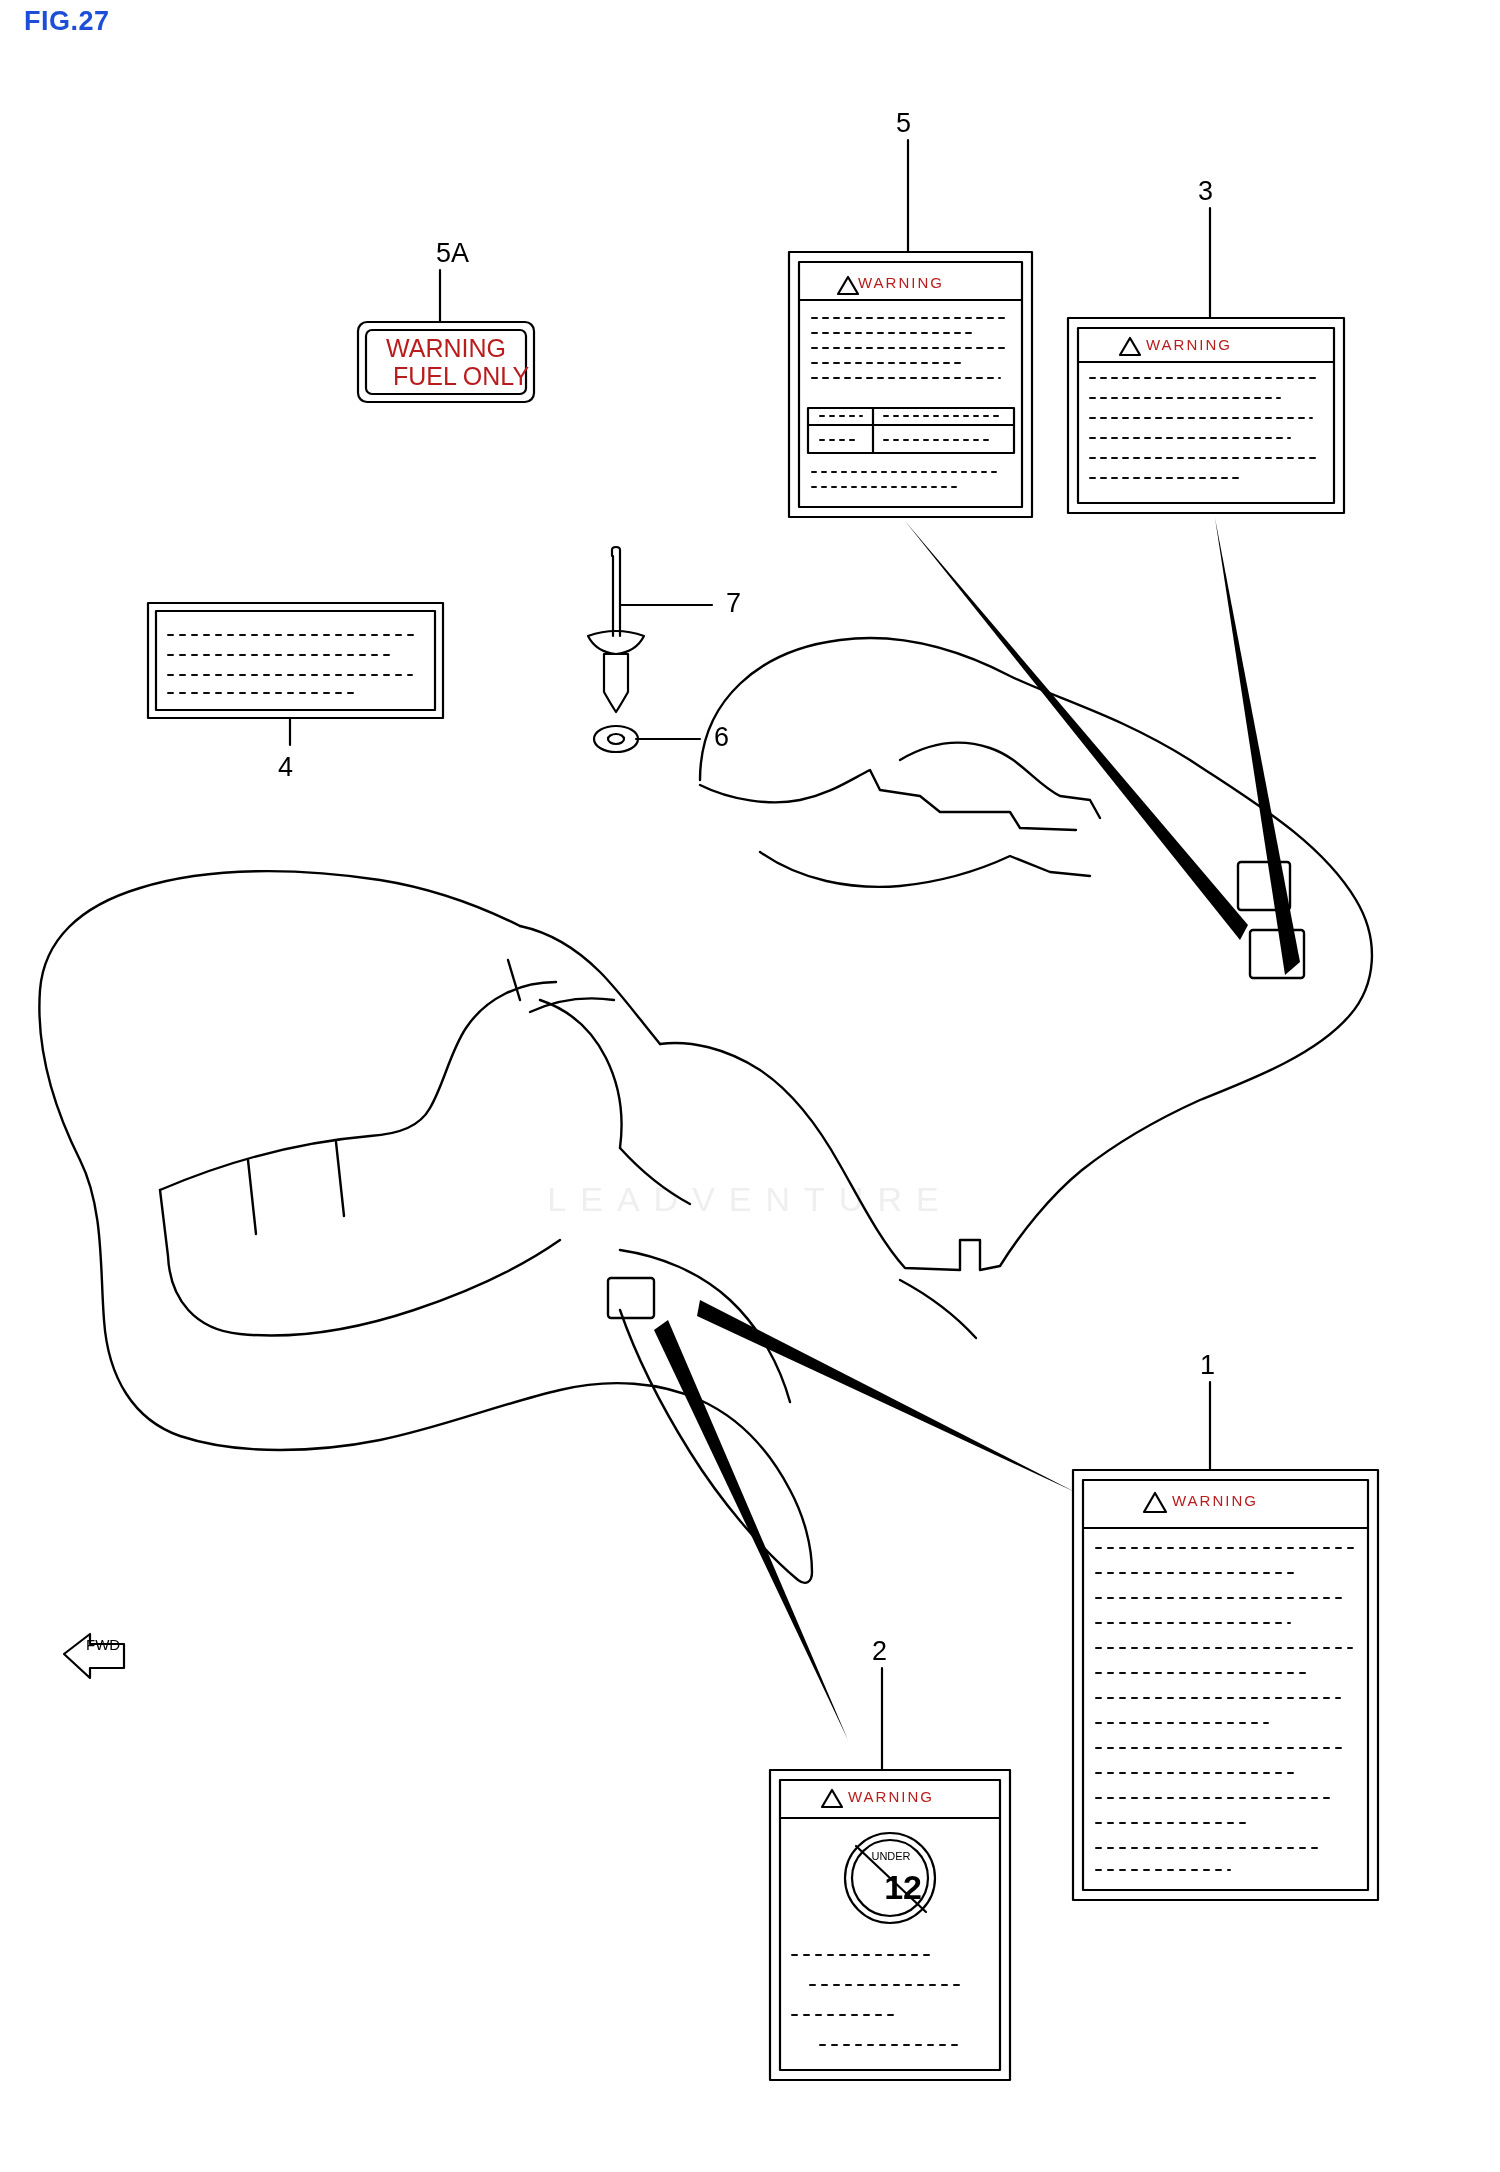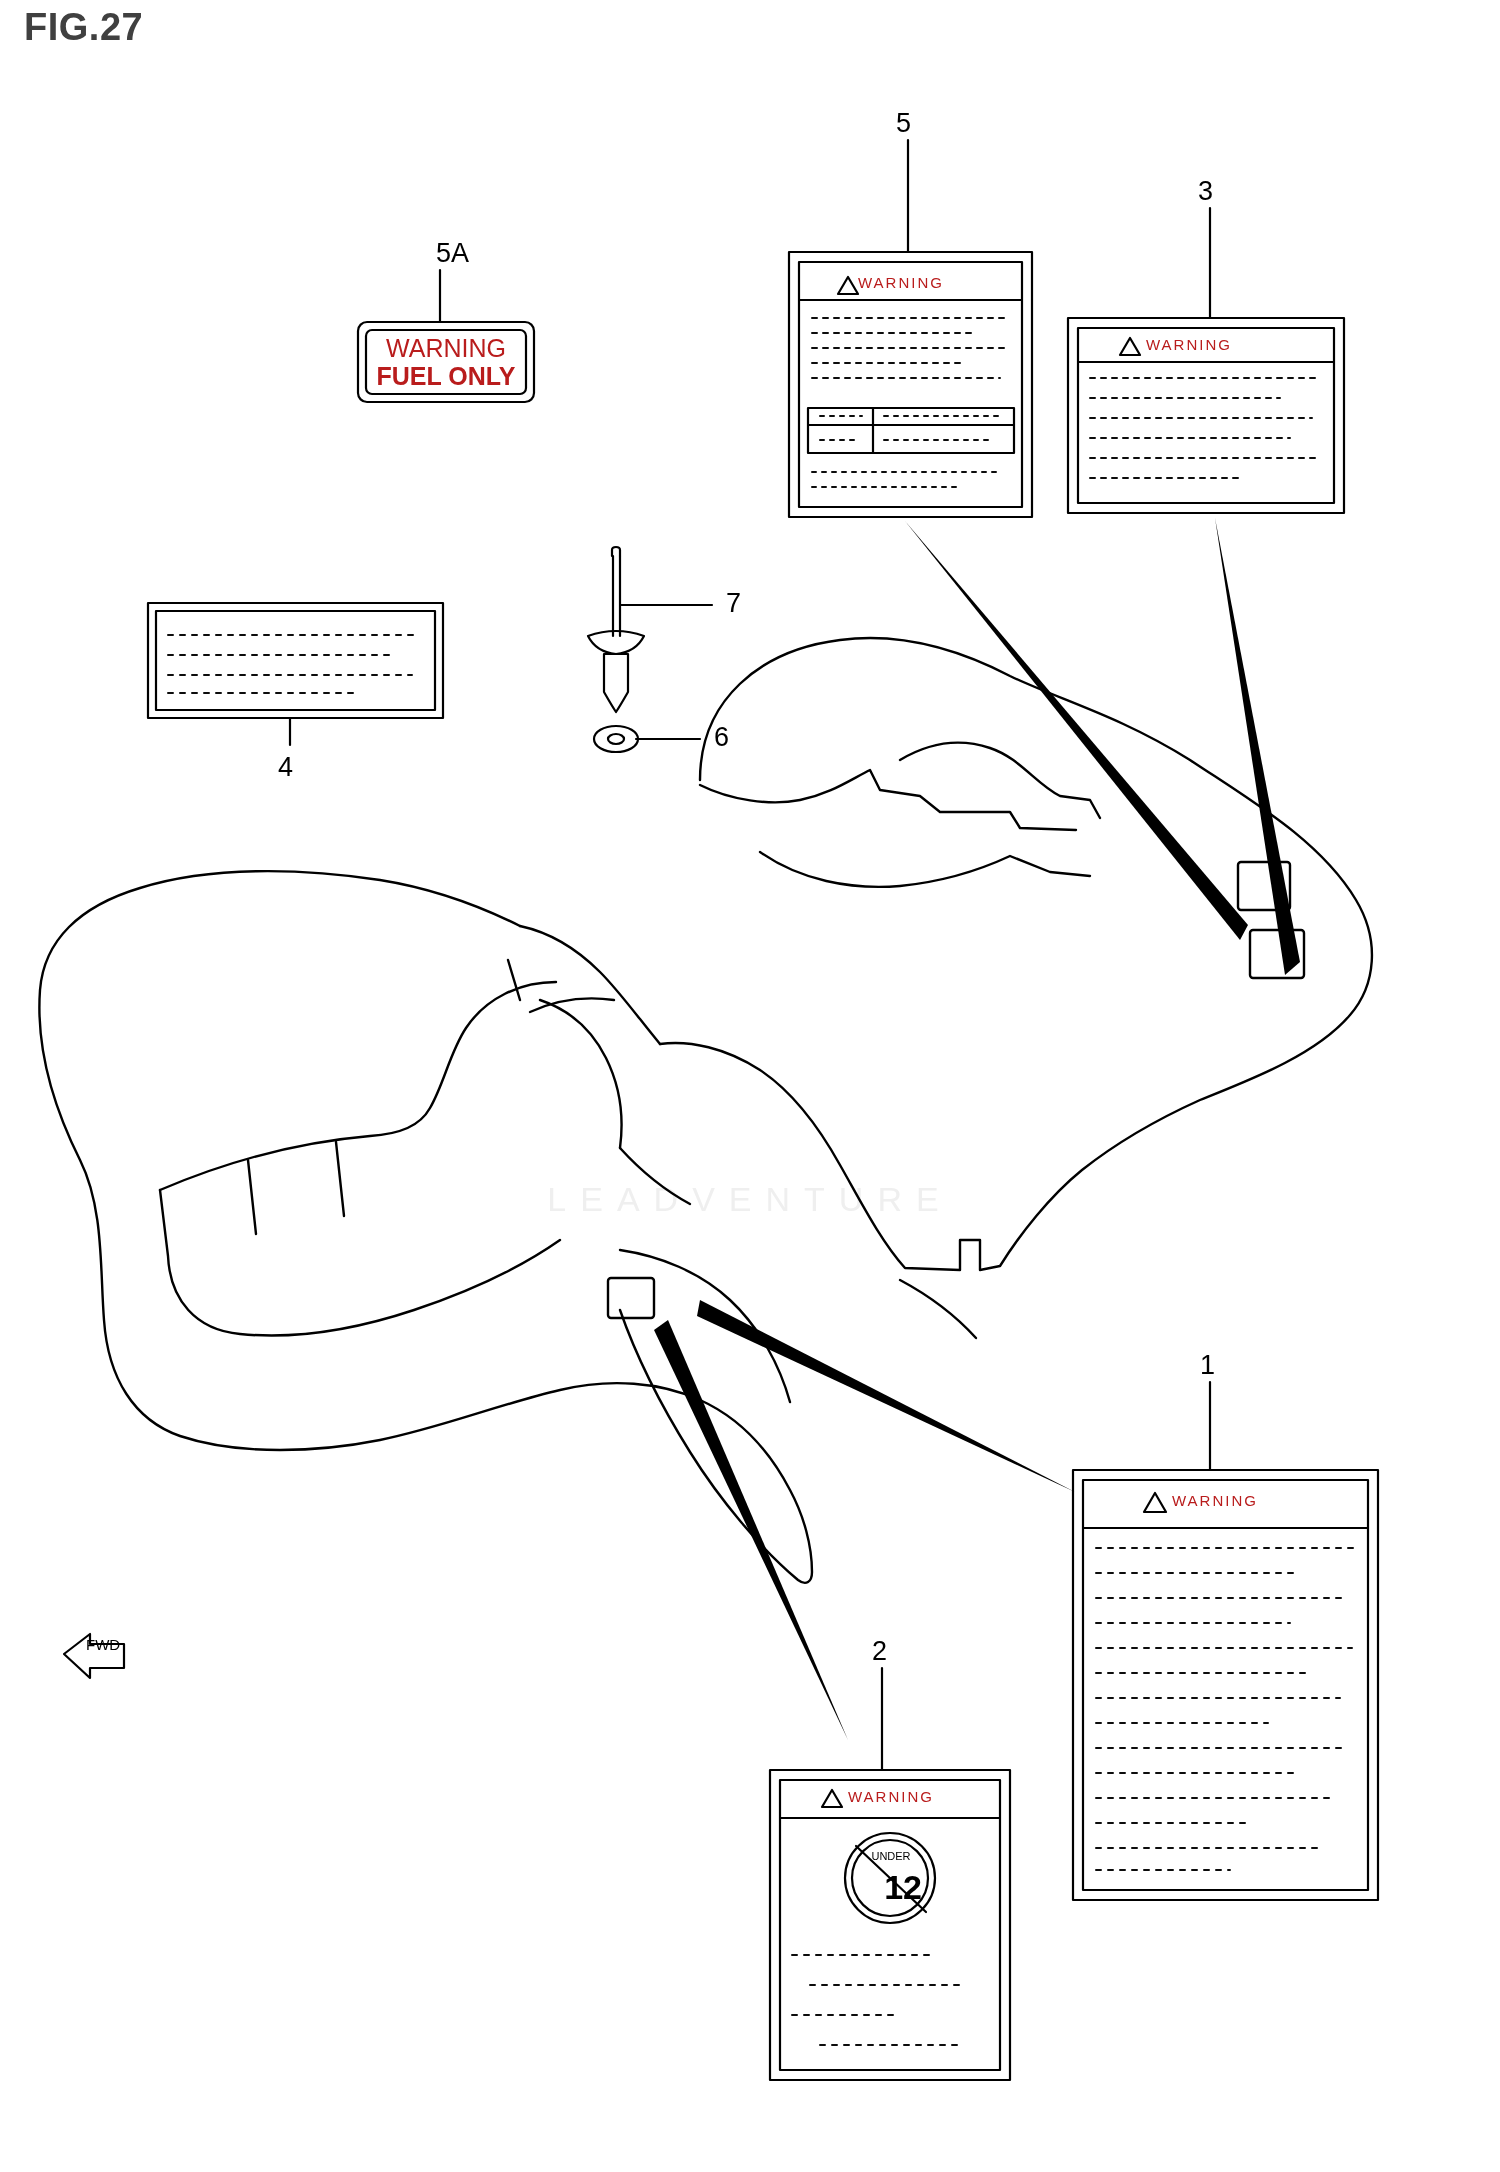--- a/index.html
+++ b/index.html
@@ -15,24 +15,24 @@
     overflow: hidden;
   }
   #page-root {
     position: absolute;
     inset: 0;
   }
   .fig-title {
     position: absolute;
     left: 24px;
     top: 6px;
-    font-size: 38px;
+    font-size: 27px;
     font-weight: bold;
     letter-spacing: 0.5px;
-    color: #404040;
+    color: #1d4ed8;
   }
   .footer {
     position: absolute;
     left: 0;
     right: 0;
     bottom: 18px;
     text-align: center;
     font-size: 17px;
     color: #000;
   }
@@ -286,21 +286,21 @@
   <div class="callout-num" style="left:896px;  top:108px;">5</div>
   <div class="callout-num" style="left:1198px; top:176px;">3</div>
   <div class="callout-num" style="left:436px;  top:238px;">5A</div>
   <div class="callout-num" style="left:726px;  top:588px;">7</div>
   <div class="callout-num" style="left:714px;  top:722px;">6</div>
   <div class="callout-num" style="left:278px;  top:752px;">4</div>
   <div class="callout-num" style="left:1200px; top:1350px;">1</div>
   <div class="callout-num" style="left:872px;  top:1636px;">2</div>
 
   <div class="label-text" style="left:358px; top:334px; width:176px;">WARNING</div>
-  <div class="label-text" style="left:342px; top:362px; width:208px;font-weight:bold;">FUEL ONLY</div>
+  <div class="label-text" style="left:357px; top:362px; width:208px;">FUEL ONLY</div>
 
   <div class="label-text warn-word" style="left:858px; top:274px; width:140px; text-align:left;">WARNING</div>
   <div class="label-text warn-word" style="left:1146px; top:336px; width:150px; text-align:left;">WARNING</div>
   <div class="label-text warn-word" style="left:1172px; top:1492px; width:160px; text-align:left;">WARNING</div>
   <div class="label-text warn-word" style="left:848px; top:1788px; width:150px; text-align:left;">WARNING</div>
 
   <div class="under12" style="left:856px; top:1850px; width:70px; text-align:center; font-size:11px;">UNDER</div>
   <div class="under12" style="left:858px; top:1868px; width:64px; text-align:right; font-size:34px; font-weight:bold;">12</div>
 
   <div class="fwd-text" style="left:86px; top:1636px;">FWD</div>

